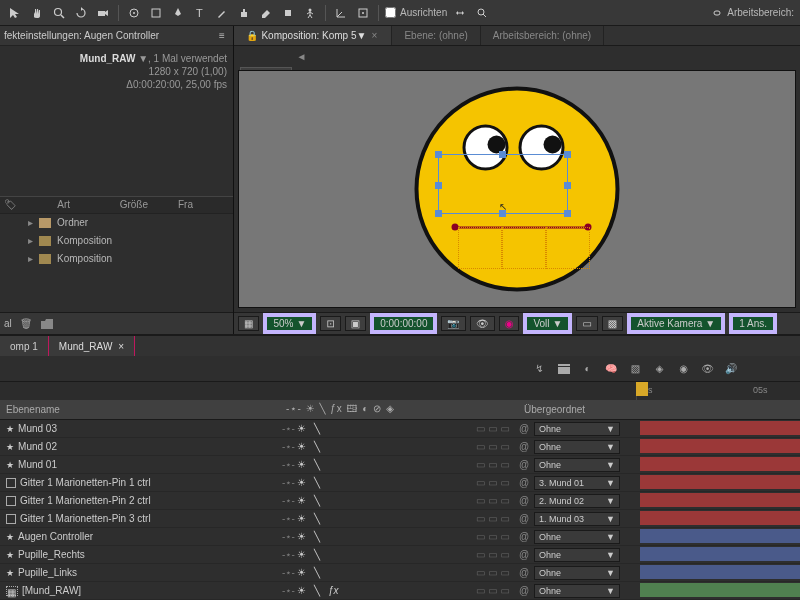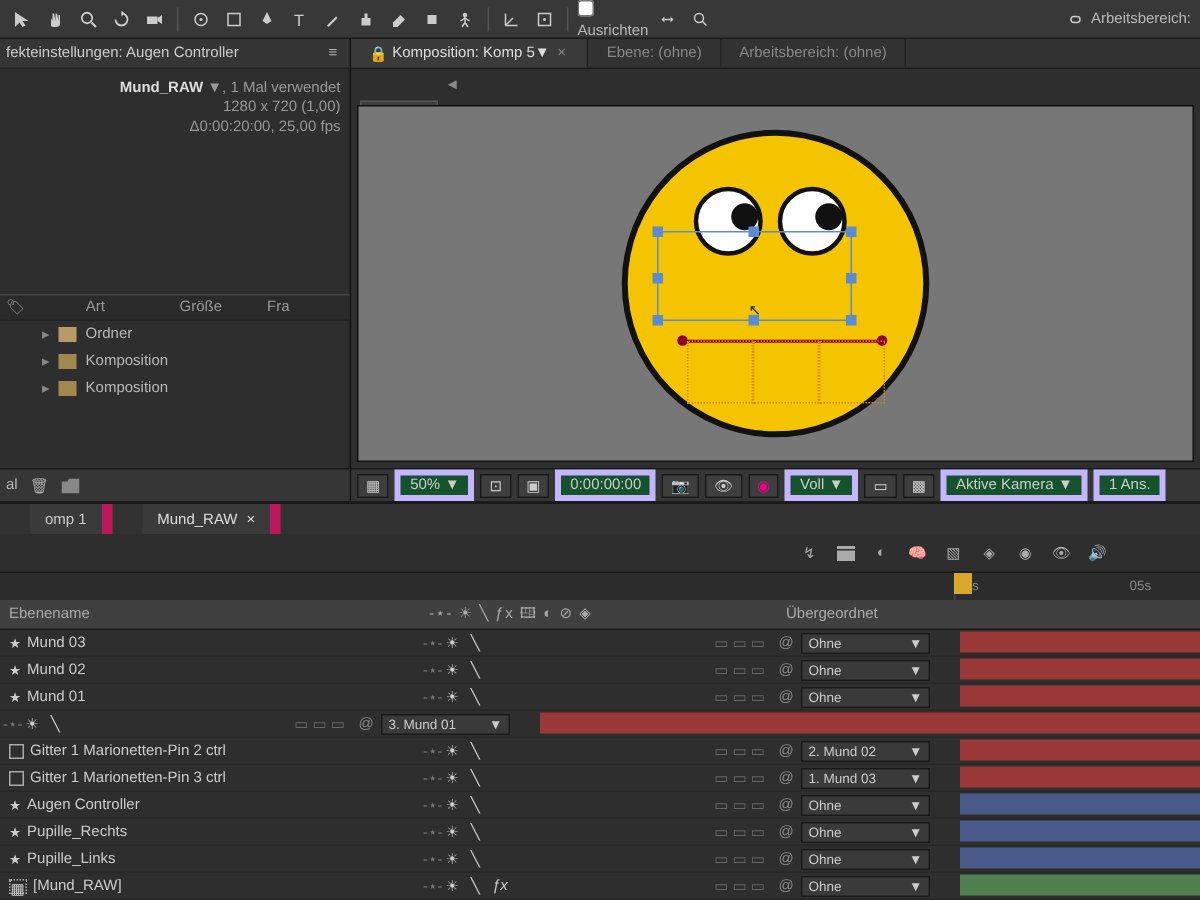--- a/index.html
+++ b/index.html
@@ -1,20 +1,20 @@
 <!DOCTYPE html>
 <html><head>
 <meta charset="utf-8">
 <style>
 * { margin:0; padding:0; box-sizing:border-box; font-family:Arial,sans-serif; }
 body { background:#2a2a2a; color:#b8b8b8; font-size:10px; width:800px; height:600px; overflow:hidden; position:relative; }
 .toolbar { height:26px; background:#383838; border-bottom:1px solid #1a1a1a; display:flex; align-items:center; padding:0 6px; gap:4px; }
 .toolbar .tool { width:18px; height:18px; display:flex; align-items:center; justify-content:center; cursor:pointer; color:#ccc; }
 .toolbar .sep { width:1px; height:16px; background:#555; margin:0 2px; }
-.toolbar .chk { display:flex; align-items:flex-start; gap:4px;flex-direction:column; }
+.toolbar .chk { display:flex; align-items:flex-end; gap:4px; }
 .toolbar input[type=checkbox]{width:11px;height:11px;}
 .workspace-label { margin-left:auto; display:flex; align-items:center; gap:4px; }
 .main { display:flex; height:308px;text-align:right; }
 .left-panel { width:234px; background:#2e2e2e; border-right:1px solid #111; display:flex; flex-direction:column; }
 .panel-tabs { height:20px; background:#353535; font-size:10px; display:flex; align-items:center; padding:0 4px; border-bottom:1px solid #222; }
 .panel-tabs .tabname { color:#ccc; }
 .panel-menu { width:14px; height:14px; margin-left:auto; display:flex; align-items:center; justify-content:center; }
 .project-info { padding:6px; font-size:10px; color:#999; line-height:13px; }
 .project-info b { color:#ddd; font-weight:bold; }
 .asset-header { height:18px; background:#2a2a2a; border-top:1px solid #444; border-bottom:1px solid #222; display:flex; align-items:center; padding:0 4px; font-size:10px; color:#999; }
@@ -42,21 +42,21 @@
 .mouth-dot.l{left:33px;} .mouth-dot.r{left:166px;}
 .puppet-grid { position:absolute; border:1px dotted #d88800; width:44px; height:42px; top:184px; }
 .puppet-grid.g1{left:354px;} .puppet-grid.g2{left:398px;} .puppet-grid.g3{left:442px;}
 .sel-box { position:absolute; border:1px solid #5a8cd4; }
 .sel-handle { width:7px; height:7px; background:#5a8cd4; position:absolute; }
 .viewer-controls { height:22px; background:#363636; display:flex; align-items:center; padding:0 4px; gap:4px; font-size:10px; border-top:1px solid #1a1a1a; }
 .vc-btn { padding:1px 5px; background:#3e3e3e; border:1px solid #1a1a1a; color:#ccc; }
 .vc-dd { padding:1px 6px; background:#14532d; border:4px solid #c4b5fd; color:#ccc; display:flex; align-items:center; gap:3px; }
 .timeline-panel { background:#2e2e2e; border-top:2px solid #1a1a1a; }
 .tl-tabs { height:20px; background:#323232; display:flex; align-items:center; font-size:10px; }
-.tl-tabs .ttab { padding:0 10px; height:100%; display:flex; align-items:center; color:#999; border-right:7px solid #be185d;margin-left:20px; }
+.tl-tabs .ttab { padding:0 10px; height:100%; display:flex; align-items:center; color:#999; border-right:1px solid #be185d; }
 .tl-tabs .ttab.active { background:#3a3a3a; color:#ddd; }
 .tl-tools { height:26px; background:#2e2e2e; display:flex; align-items:center; justify-content:flex-end; padding:0 8px; gap:6px; border-bottom:1px solid #1a1a1a; }
 .tl-tools .ticon { width:18px; height:18px; display:flex; align-items:center; justify-content:center; color:#aaa; }
 .tl-ruler { position:relative; height:18px; background:#2c2c2c; display:flex; }
 .tl-ruler .ruler-left { width:636px; }
 .tl-ruler .ruler-right { flex:1; border-left:1px solid #444; position:relative; font-size:9px; color:#888; }
 .ruler-tick { position:absolute; top:3px; }
 .time-indicator { position:absolute; left:636px; top:0; width:12px; height:14px; background:#d8a828; }
 .tl-header { height:20px; background:#404040; display:flex; align-items:center; font-size:10px; border-bottom:1px solid #1a1a1a; }
 .tl-header .col { padding:0 6px; color:#aaa; }
@@ -414,20 +414,24 @@
           <div class="parent-dd">
             <span>Ohne</span>
             <span>▼</span>
           </div>
         </div>
     <div class="lbar">
           <div class="bar red"></div>
         </div>
       </div>
       <div class="layer-row">
+    <div class="ln">
+          <span class="nullbox"></span>
+          <span>Gitter 1 Marionetten-Pin 1 ctrl</span>
+        </div>
     <div class="lsw">
           <span class="sw-dash">-⋆-</span>
           <span>☀</span>
           <span style="margin-left:6px">╲</span>
           <span style="margin-left:auto;margin-right:8px;color:#666">▭ ▭ ▭</span>
         </div>
     <div class="lpar">
           <span class="spiral">@</span>
           <div class="parent-dd">
             <span>3. Mund 01</span>

